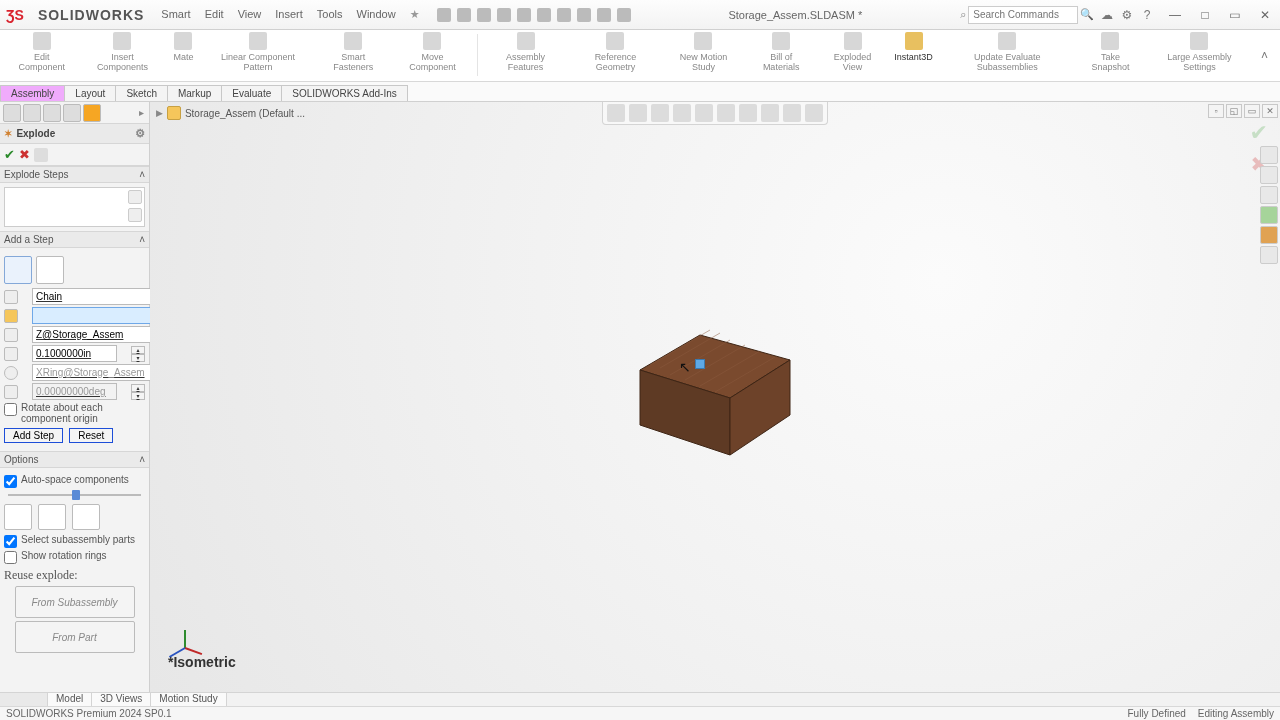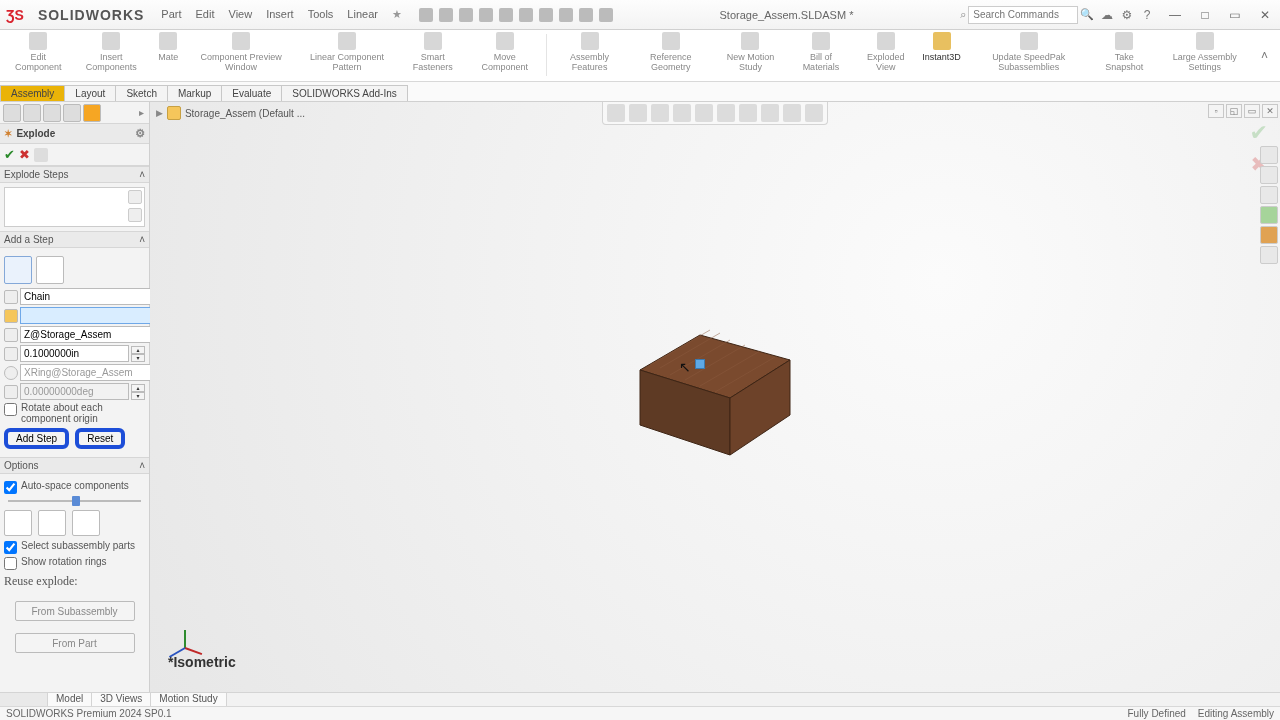--- a/index.html
+++ b/index.html
@@ -25,21 +25,21 @@
 .ribbon .cmd { display:flex; flex-direction:column; align-items:center; justify-content:flex-start; padding:0 6px; height:48px; min-width:32px; color:#888; font-size:9px; text-align:center; position:relative; }
 .ribbon .cmd .ico { width:18px; height:18px; background:#d7d7d7; border-radius:2px; margin-bottom:2px; }
 .ribbon .cmd.active { color:#333; }
 .ribbon .cmd.active .ico { background:#e8c060; }
 .ribbon .sep { width:1px; height:42px; background:#e4e4e4; margin:2px 2px; }
 .ribbon-collapse { margin-left:auto; padding:4px 6px; color:#777; font-size:12px; align-self:center; }
 
 
 .doc-tabs { height:20px; background:#fafafa; border-bottom:1px solid #d0d0d0; display:flex; align-items:flex-end; font-size:10px; }
 .doc-tabs .tab { padding:2px 10px; border:1px solid #c8c8c8; border-bottom:none; background:#f4f4f4; color:#444; margin-right:-1px; }
-.doc-tabs .tab.active { background:#eab308; }
+.doc-tabs .tab.active { background:#f0abfc; }
 
 
 .workspace { position:absolute; top:102px; bottom:28px; left:0; right:0; display:flex; }
 .leftpane { width:150px; background:#f3f3f3; border-right:1px solid #cfcfcf; display:flex; flex-direction:column; font-size:10px; color:#333; }
 .leftpane .pm-icons { height:22px; display:flex; align-items:center; gap:2px; border-bottom:1px solid #d6d6d6; padding:0 3px; }
 .leftpane .pm-icons .pi { width:18px; height:18px; background:#ddd; border:1px solid #bbb; border-radius:2px; }
 .leftpane .pm-icons .pi.orange { background:#f6a623; }
 .leftpane .pm-title { display:flex; align-items:center; padding:3px 4px; background:#eaeaea; border-bottom:1px solid #d6d6d6; font-weight:bold; color:#444; }
 .leftpane .pm-title .gear { margin-left:auto; color:#888; font-size:11px; }
 .leftpane .pm-okcancel { display:flex; gap:4px; padding:3px 4px; border-bottom:1px solid #d6d6d6; align-items:center; }
@@ -47,38 +47,38 @@
 .leftpane .pm-okcancel .cancel { color:#cc3030; font-size:13px; }
 .leftpane .pm-okcancel .pin { width:14px; height:14px; background:#ddd; border-radius:2px; }
 .leftpane .section-hdr { background:#eaeaea; padding:2px 4px; display:flex; justify-content:space-between; border-top:1px solid #d6d6d6; border-bottom:1px solid #d6d6d6; color:#555; }
 .leftpane .section-hdr .chev { font-size:10px; }
 .leftpane .section-body { padding:4px; }
 .leftpane .steps-area { height:40px; background:#fff; border:1px solid #ccc; position:relative; }
 .leftpane .steps-area .mini { position:absolute; right:2px; width:14px; height:14px; background:#eee; border:1px solid #ccc; border-radius:2px; }
 .leftpane .type-btns { display:flex; gap:4px; margin:4px 0; }
 .leftpane .type-btns .tb { width:28px; height:28px; background:#fff; border:1px solid #bbb; border-radius:2px; }
 .leftpane .type-btns .tb.sel { border:1px solid #84a8d8; background:#eaf2fc; }
-.leftpane .row { display:flex; align-items:center; gap:2px; margin:2px 0; }
+.leftpane .row { display:flex; align-items:center; gap:14px; margin:2px 0;text-decoration:underline; }
 .leftpane .row .ricon { width:14px; height:14px; border:1px solid #bbb; background:#eee; border-radius:2px; flex-shrink:0; }
 .leftpane .row input[type=text] { flex:1; height:17px; border:1px solid #bbb; font-size:10px; padding:0 3px; background:#fff; }
 .leftpane .row input[type=text].highlight { background:#d9edff; border-color:#6fa8e8; }
 .leftpane .row.spin input { width:78px; }
 .leftpane .row.spin .spinner { width:14px; display:flex; flex-direction:column; }
 .leftpane .row.spin .spinner span { height:8px; border:1px solid #bbb; font-size:6px; text-align:center; line-height:6px; background:#f4f4f4; }
 .leftpane .chk { display:flex; align-items:flex-start; gap:4px; font-size:10px; color:#555; margin:2px 0; }
 .leftpane .chk input { margin-top:1px; }
 .leftpane .btn-row { display:flex; gap:6px; margin:4px 0; }
-.leftpane .btn-row button { font-size:10px; padding:1px 8px; border:4px solid #1d4ed8; background:#f4f4f4; border-radius:6px; }
+.leftpane .btn-row button { font-size:10px; padding:1px 8px; border:1px solid #1d4ed8; background:#f4f4f4; border-radius:0; }
 .leftpane .slider-row { display:flex; flex-direction:column; gap:2px; margin:2px 0; }
 .leftpane .slider { height:10px; position:relative; }
 .leftpane .slider .track { position:absolute; top:4px; left:4px; right:4px; height:2px; background:#bbb; }
 .leftpane .slider .thumb { position:absolute; top:0; width:8px; height:10px; background:#5a8bd6; left:48%; border-radius:1px; }
 .leftpane .sel-btns { display:flex; gap:6px; margin:4px 0; }
 .leftpane .sel-btns .sb { width:28px; height:26px; background:#fff; border:1px solid #bbb; border-radius:2px; }
-.leftpane .wide-btn { width:120px; height:20px; font-size:10px; border:1px solid #bbb; background:#f4f4f4; color:#888; border-radius:2px; display:block; margin:12px auto; }
+.leftpane .wide-btn { width:120px; height:32px; font-size:10px; border:1px solid #bbb; background:#f4f4f4; color:#888; border-radius:2px; display:block; margin:3px auto;font-style:italic; }
 
 
 .viewport { flex:1; position:relative; background: radial-gradient(circle at 70% 30%, #fbfbfb, #e7e7e7); }
 .viewport .breadcrumb { position:absolute; top:4px; left:6px; font-size:10px; color:#555; display:flex; align-items:center; gap:4px; }
 .viewport .breadcrumb .tri { font-size:9px; color:#888; }
 .viewport .breadcrumb .bicon { width:14px; height:14px; background:#f5c65b; border:1px solid #c7a043; border-radius:2px; }
 .viewport .hud { position:absolute; top:0; left:50%; transform:translateX(-50%); display:flex; gap:4px; background:rgba(248,248,248,0.85); padding:2px 4px; border:1px solid #d4d4d4; border-top:none; border-radius:0 0 4px 4px; }
 .viewport .hud .hi { width:18px; height:18px; background:#dcdcdc; border-radius:2px; }
 .viewport .corner-ctrls { position:absolute; top:2px; right:2px; display:flex; gap:2px; }
 .viewport .corner-ctrls .cc { width:16px; height:14px; border:1px solid #c8c8c8; background:#f4f4f4; font-size:9px; color:#777; display:flex; align-items:center; justify-content:center; }
@@ -108,26 +108,26 @@
 </style>
 </head>
 <body>
 
 <div class="titlebar">
   <div class="logo">
     <span style="color:#d9232e;font-size:14px;font-weight:bold;margin-right:14px;">ƷS</span>
     <span class="brand">SOLIDWORKS</span>
   </div>
   <div class="menus">
-    <span>Part</span>
+    <span>Smart</span>
     <span>Edit</span>
     <span>View</span>
     <span>Insert</span>
     <span>Tools</span>
-    <span>Linear</span>
+    <span>Window</span>
     <span style="color:#999">★</span>
   </div>
   <div class="qat">
     <div class="qi"></div>
     <div class="qi"></div>
     <div class="qi"></div>
     <div class="qi"></div>
     <div class="qi"></div>
     <div class="qi"></div>
     <div class="qi"></div>
@@ -160,24 +160,20 @@
   <div class="cmd">
       <div class="ico"></div>
       <span>Insert Components</span>
     </div>
   <div class="cmd">
       <div class="ico"></div>
       <span>Mate</span>
     </div>
   <div class="cmd">
       <div class="ico"></div>
-      <span>Component Preview Window</span>
-    </div>
-  <div class="cmd">
-      <div class="ico"></div>
       <span>Linear Component Pattern</span>
     </div>
   <div class="cmd">
       <div class="ico"></div>
       <span>Smart Fasteners</span>
     </div>
   <div class="cmd">
       <div class="ico"></div>
       <span>Move Component</span>
     </div>
@@ -201,21 +197,21 @@
   <div class="cmd">
       <div class="ico"></div>
       <span>Exploded View</span>
     </div>
   <div class="cmd active">
       <div class="ico"></div>
       <span>Instant3D</span>
     </div>
   <div class="cmd">
       <div class="ico"></div>
-      <span>Update SpeedPak Subassemblies</span>
+      <span>Update Evaluate Subassemblies</span>
     </div>
   <div class="cmd">
       <div class="ico"></div>
       <span>Take Snapshot</span>
     </div>
   <div class="cmd">
       <div class="ico"></div>
       <span>Large Assembly Settings</span>
     </div>
   <div class="ribbon-collapse">˄</div>

